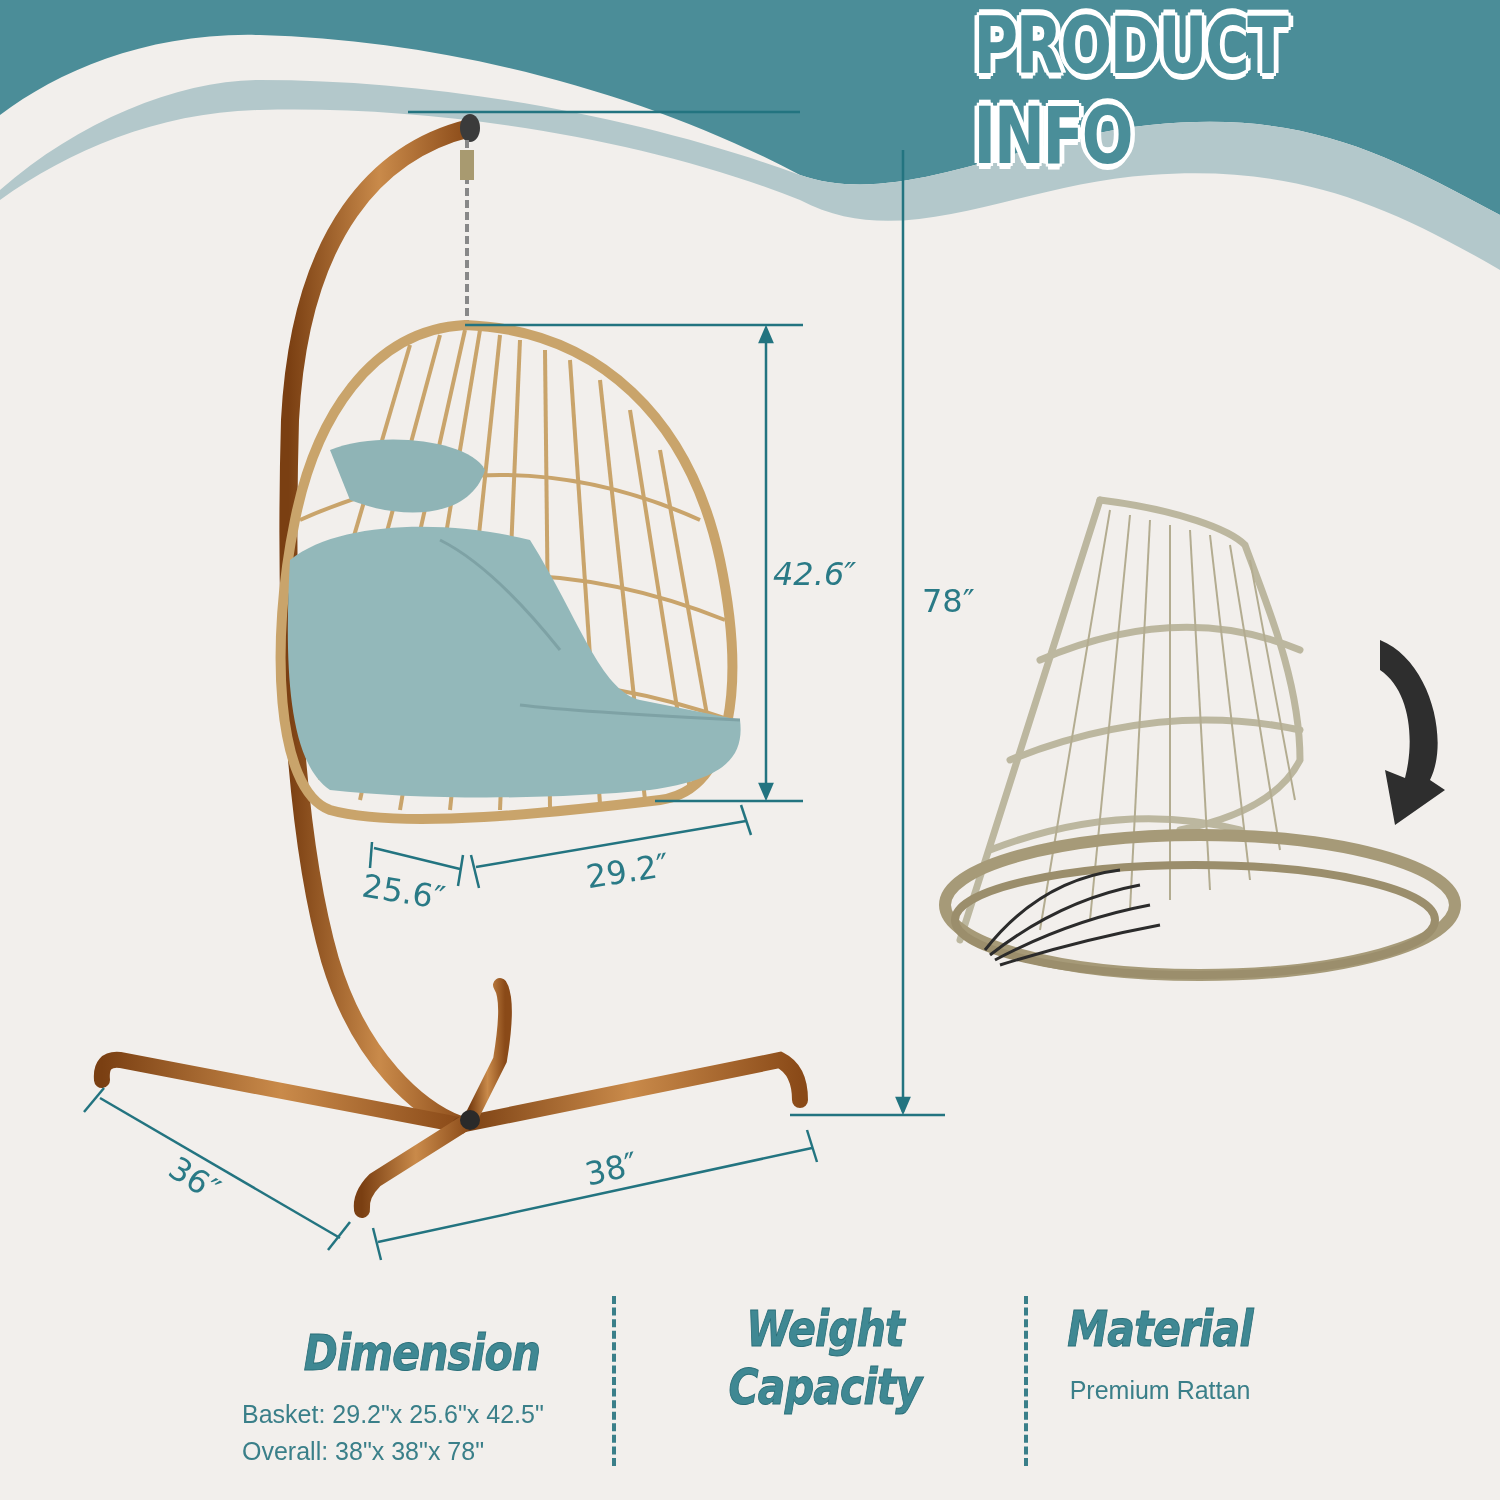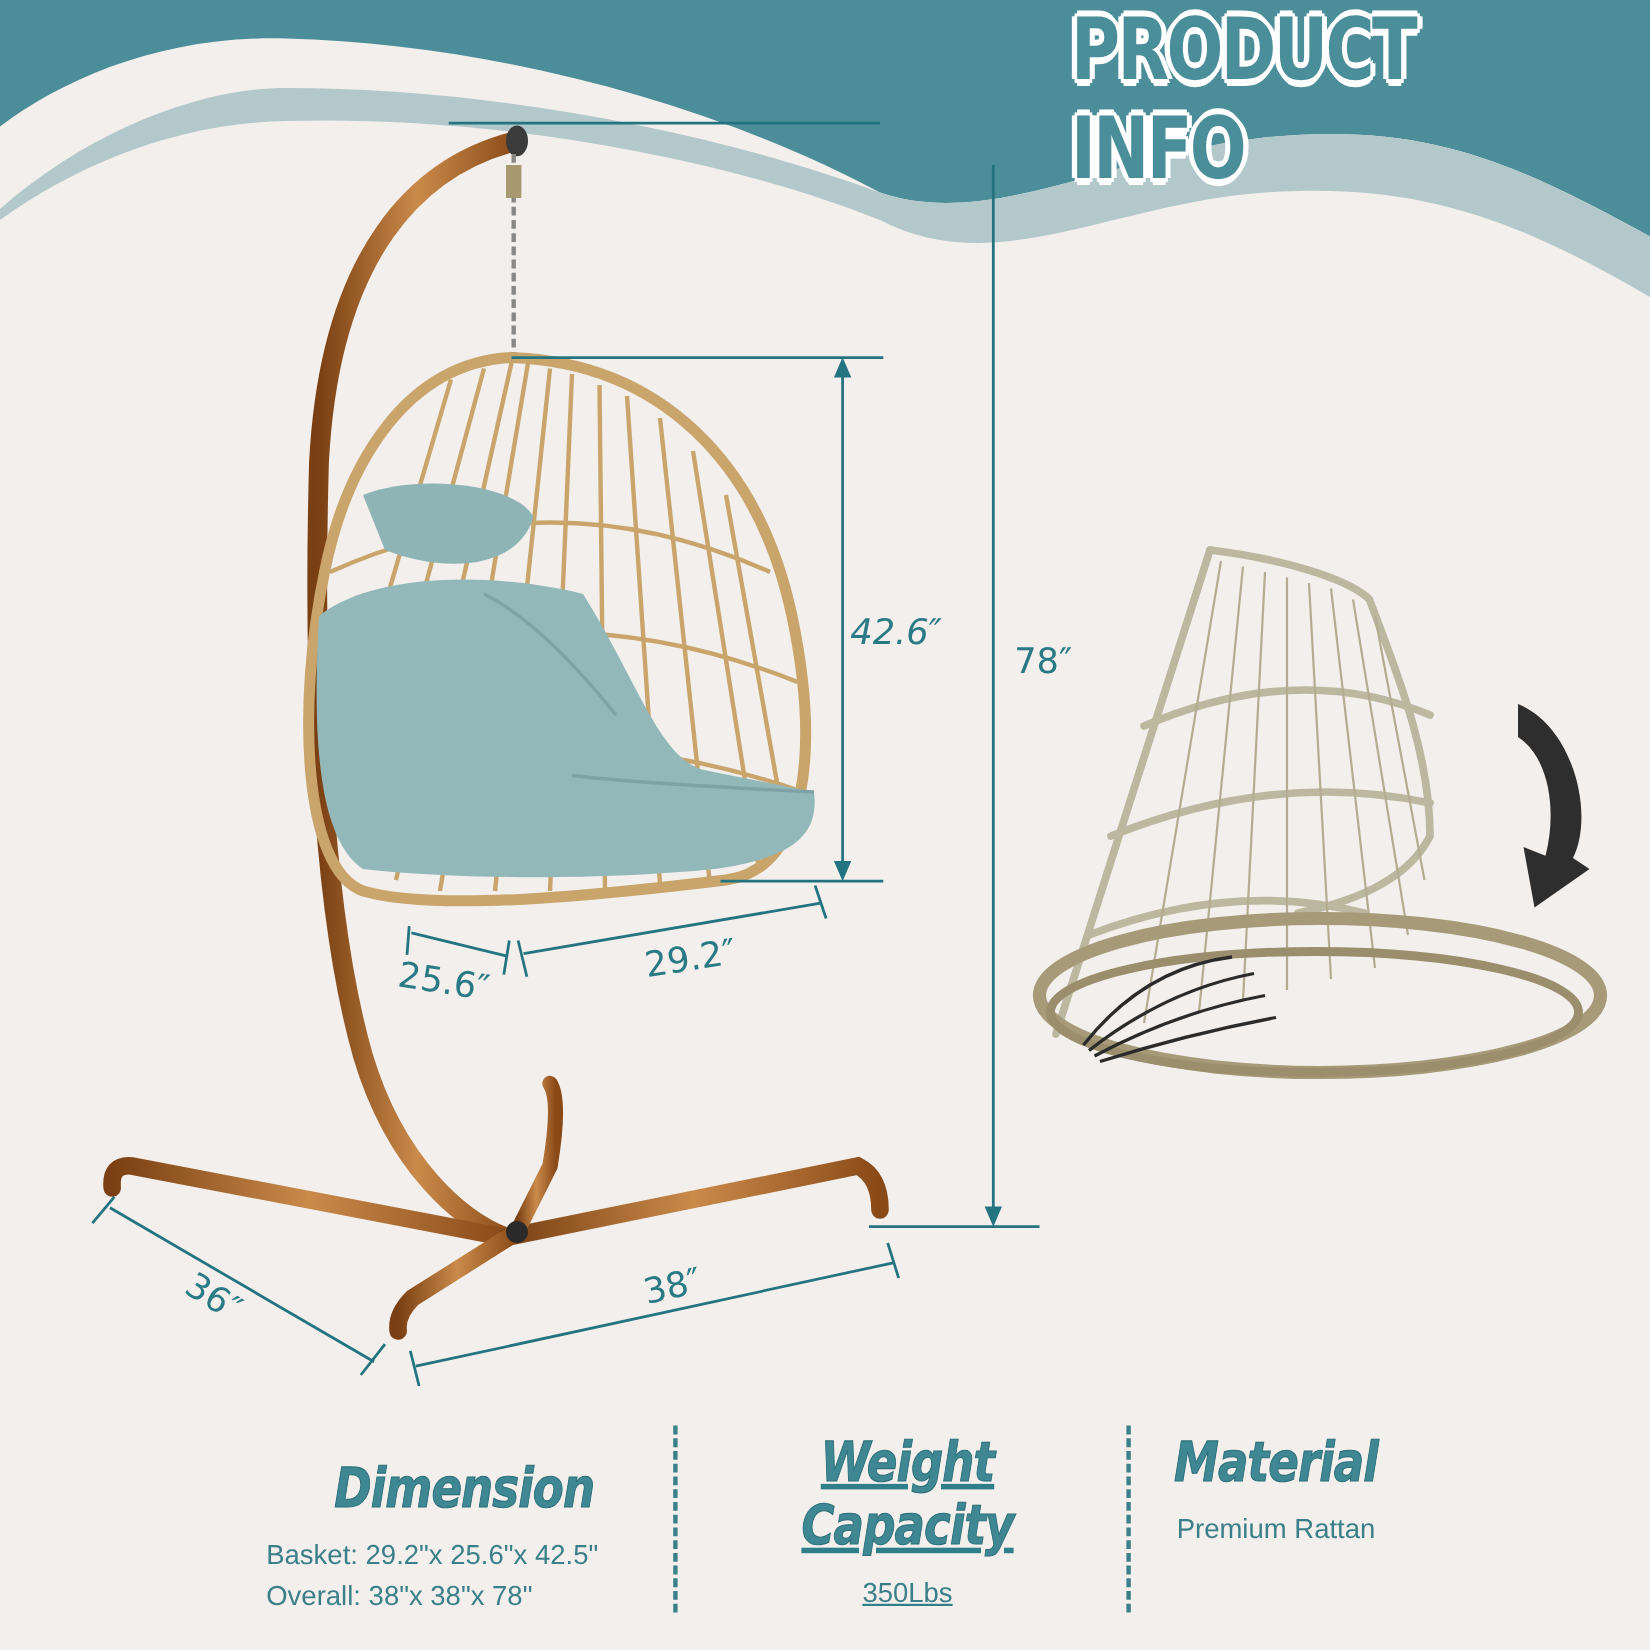--- a/index.html
+++ b/index.html
@@ -142,21 +142,20 @@
 <div class="dim" style="left:586px;top:852px;transform:rotate(-9deg);">29.2″</div>
 <div class="dim" style="left:168px;top:1160px;transform:rotate(32deg);">36″</div>
 <div class="dim" style="left:585px;top:1150px;transform:rotate(-13deg);">38″</div>
 
 <div class="info-col" style="left:232px;width:380px;margin-top:24px;">
   <h2>Dimension</h2>
   <p style="margin-top:14px;text-align:left;padding-left:10px;">Basket: 29.2"x 25.6"x 42.5"</p>
   <p style="text-align:left;padding-left:10px;">Overall: 38"x 38"x 78"</p>
 </div>
 <div class="sep" style="left:612px;"></div>
-<div class="info-col" style="left:630px;width:390px;text-decoration:underline;">
+<div class="info-col" style="left:630px;width:390px;">
   <h2>Weight Capacity</h2>
-  <p style="margin-top:14px;">350Lbs</p>
 </div>
 <div class="sep" style="left:1024px;"></div>
 <div class="info-col" style="left:1040px;width:240px;">
   <h2>Material</h2>
   <p style="margin-top:14px;text-align:center;">Premium Rattan</p>
 </div>
 
 </body></html>

